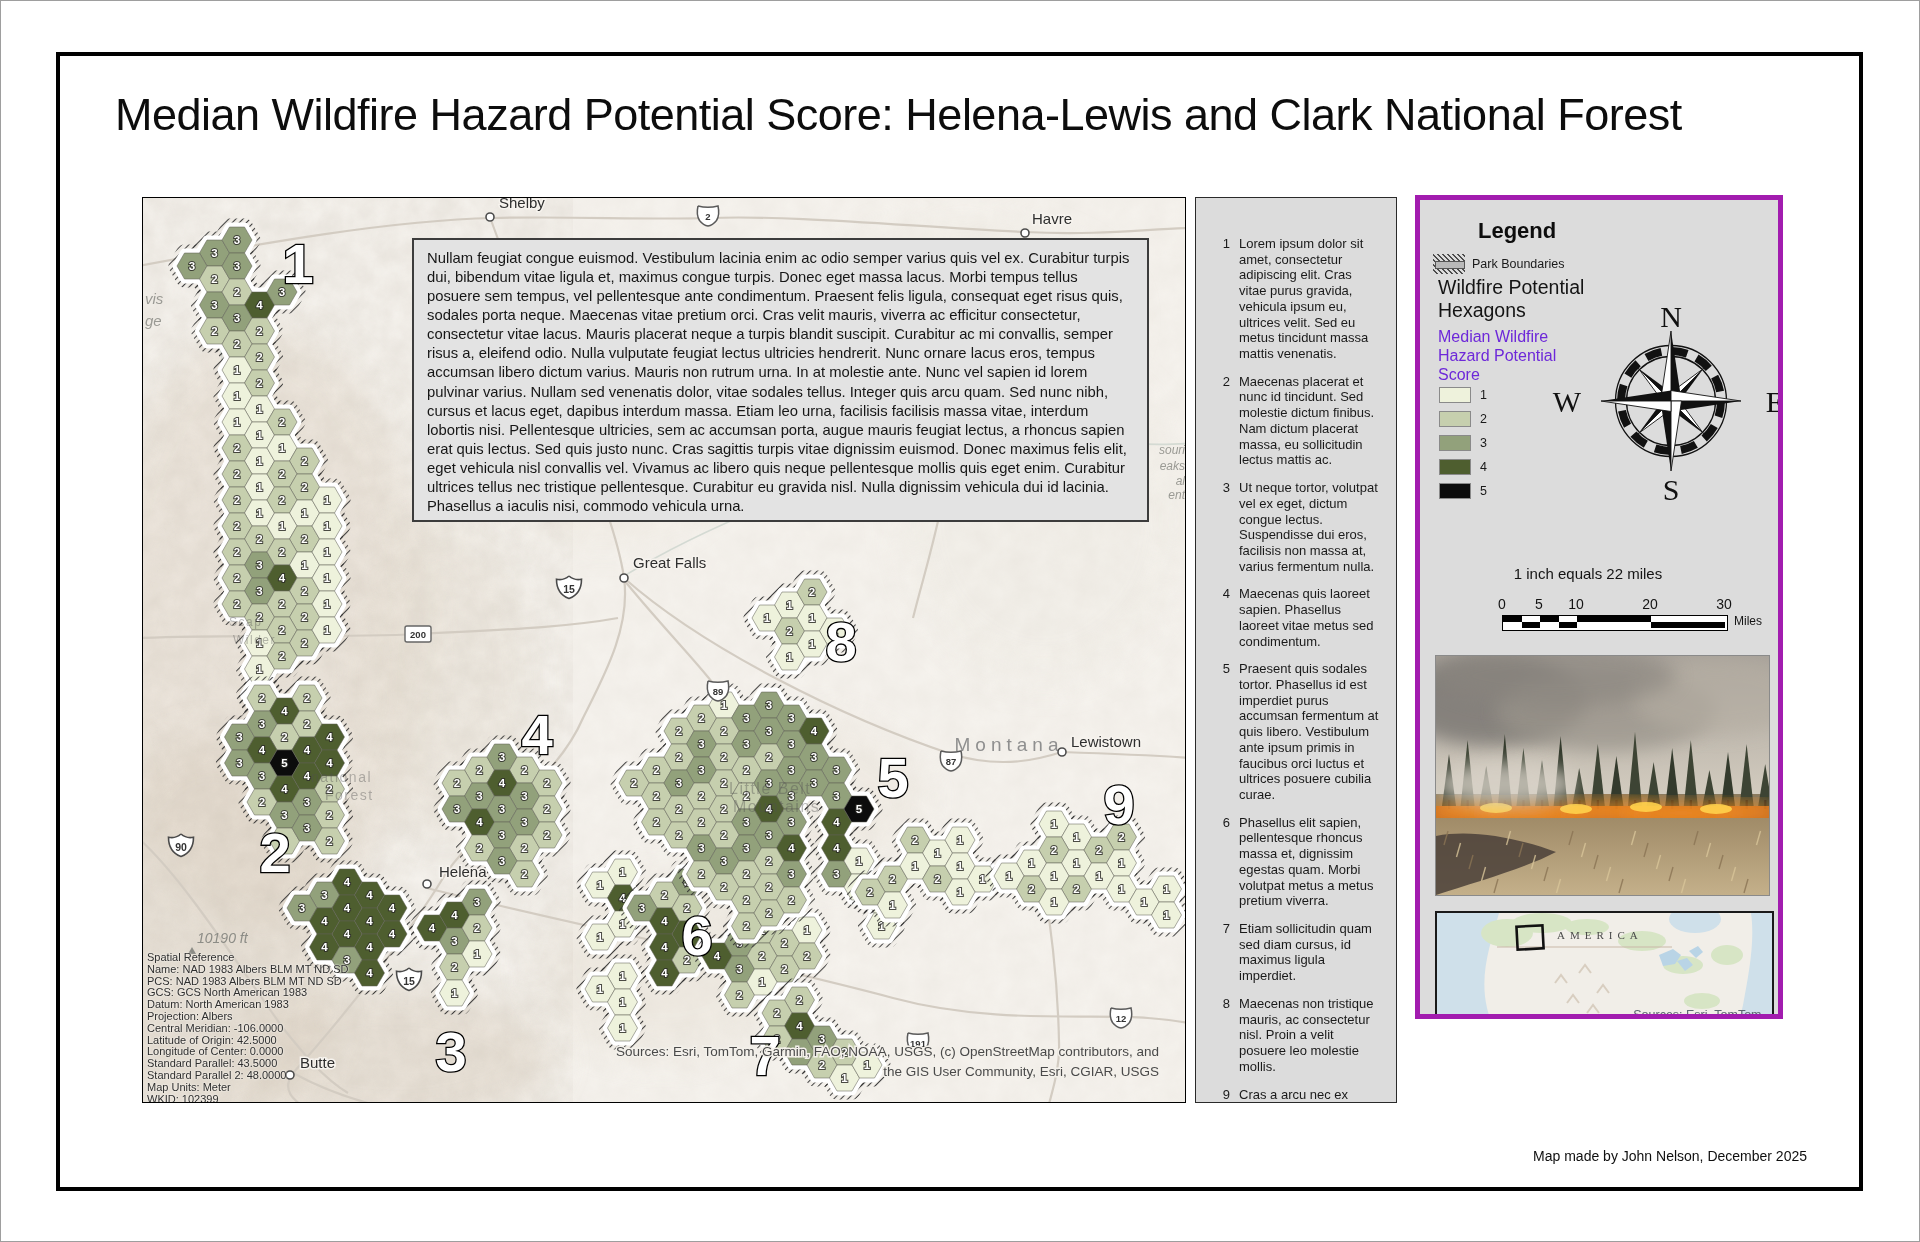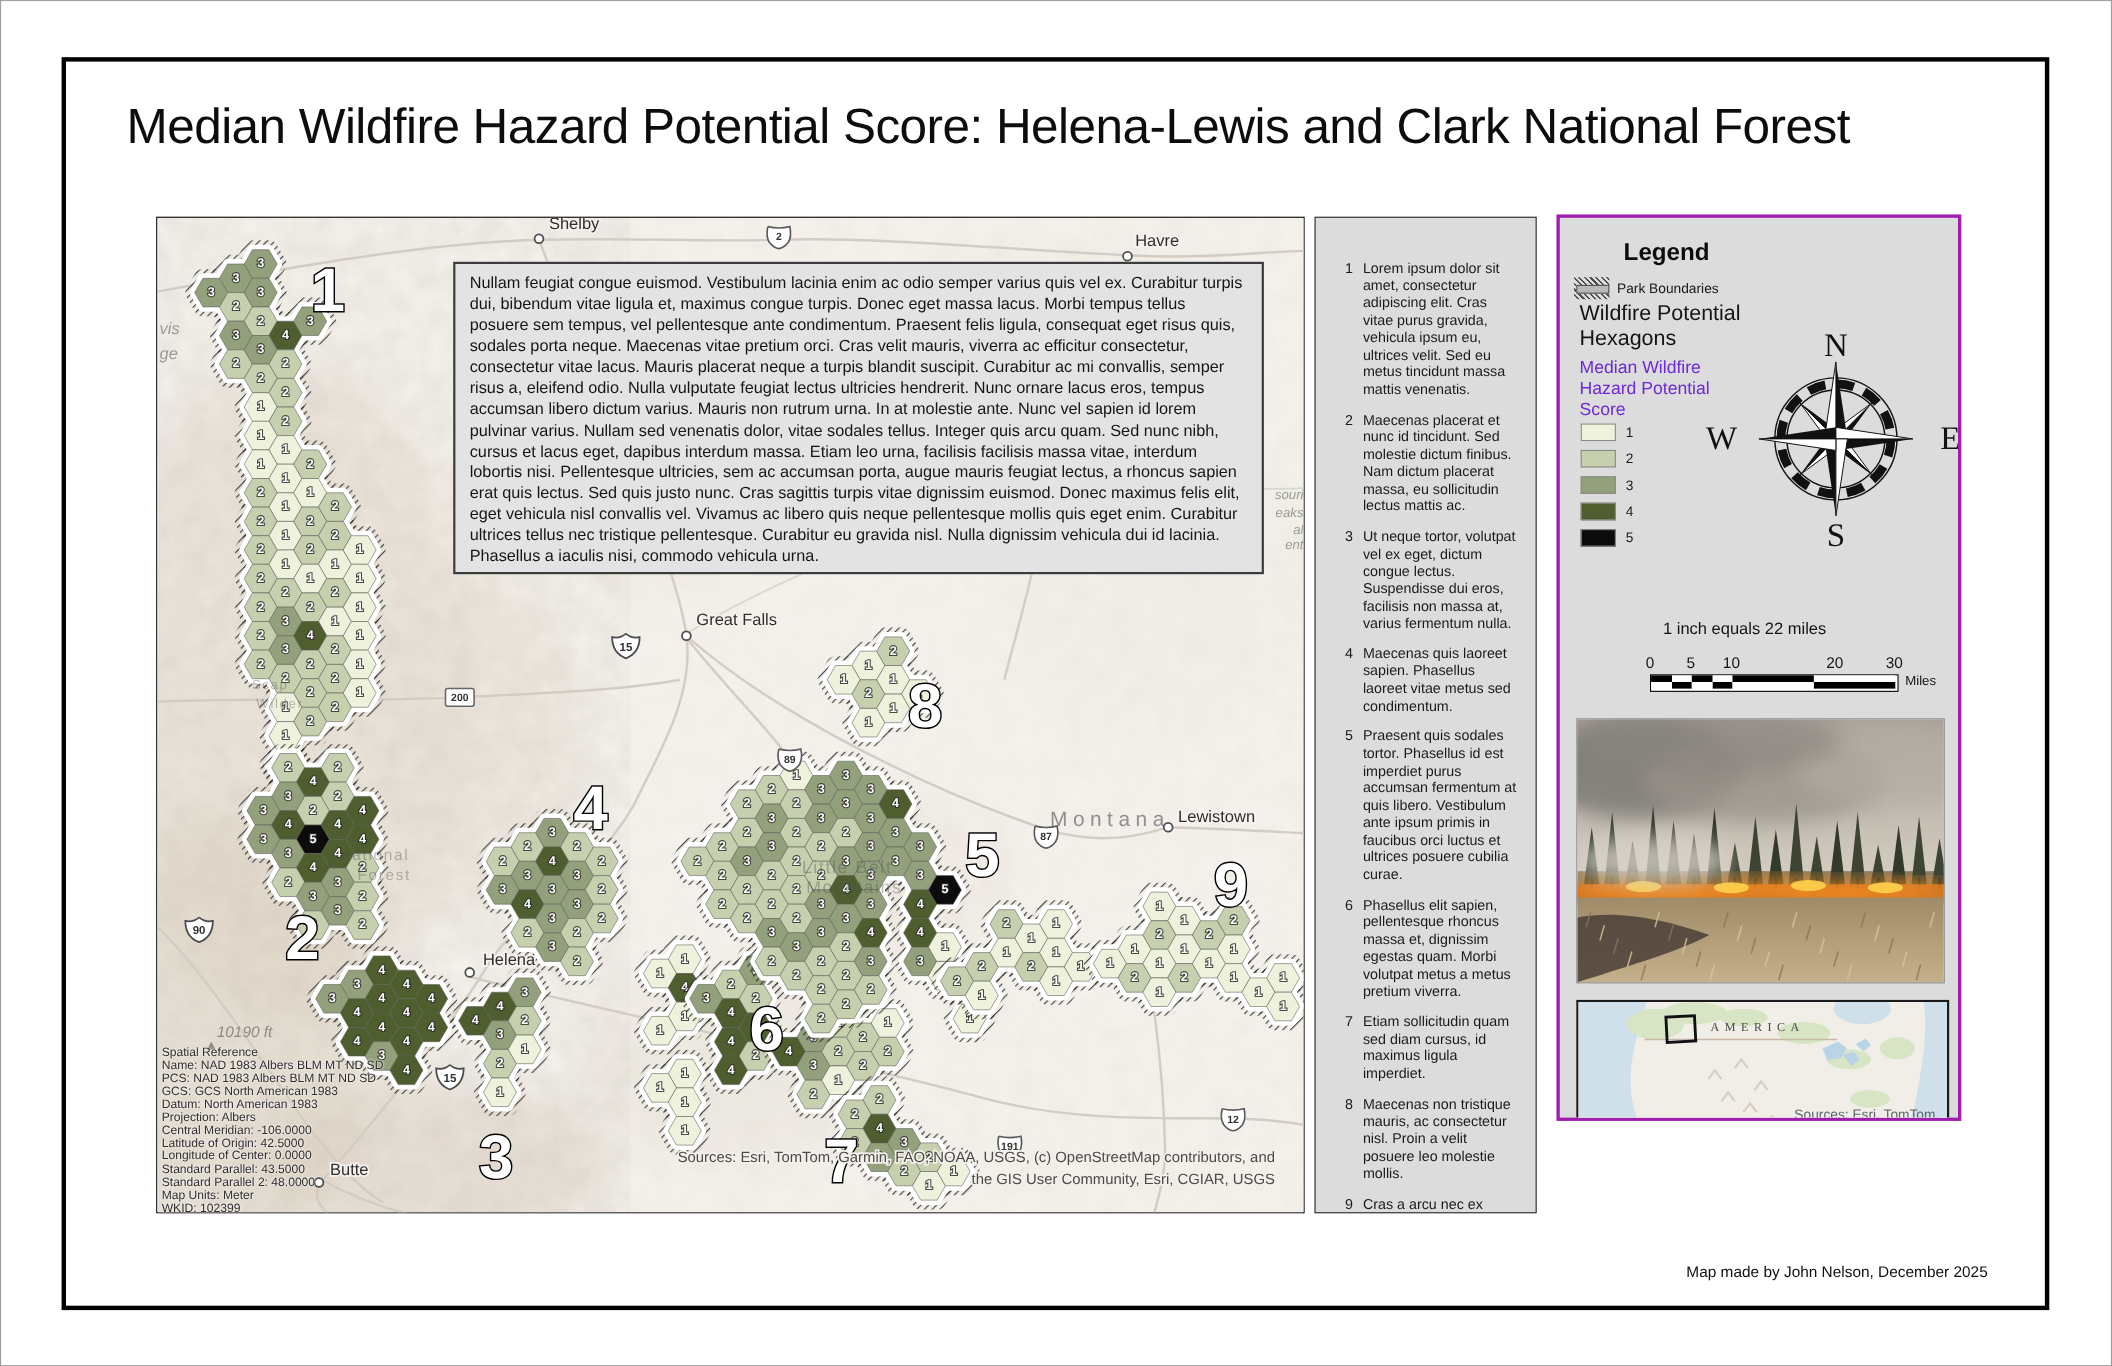--- a/index.html
+++ b/index.html
@@ -21,21 +21,21 @@
   .spatial-ref{position:absolute;left:4px;top:754px;z-index:5;font-size:11px;line-height:11.8px;
                color:#2e2e2e;text-shadow:0 0 2px #f6f3ee,0 0 2px #f6f3ee;}
   
   .notes-panel{position:absolute;left:1194px;top:196px;width:202px;height:906px;box-sizing:border-box;
                background:#dcdcdc;border:1px solid #2a2a2a;padding:38px 16px 0 22px;overflow:hidden;}
   .note-item{display:flex;gap:9px;margin-bottom:12px;font-size:13px;line-height:1.21;color:#1a1a1a;}
   .note-num{width:12px;text-align:right;flex:none;}
   .note-text{width:152px;}
   
   .legend-panel{position:absolute;left:1414px;top:194px;width:368px;height:824px;box-sizing:border-box;
-                background:#dcdcdc;border:3px solid #a21caf;overflow:hidden;}
+                background:#dcdcdc;border:5px solid #a21caf;overflow:hidden;}
   .legend-title{position:absolute;left:58px;top:18px;font-size:22px;font-weight:700;color:#0d0d0d;}
   .park-swatch{position:absolute;left:13px;top:54px;width:32px;height:20px;
                background:repeating-linear-gradient(45deg,rgba(0,0,0,0) 0 2.2px,#4d4d4d 2.2px 3.6px);}
   .park-swatch .bar{position:absolute;left:2px;top:7px;width:28px;height:6px;background:#b9b9b9;border:1px solid #555;}
   .park-label{position:absolute;left:52px;top:57px;font-size:12.5px;color:#1a1a1a;}
   .layer-title{position:absolute;left:18px;top:76px;width:200px;font-size:19.5px;line-height:1.16;color:#141414;}
   .score-title{position:absolute;left:18px;top:128px;width:160px;font-size:16px;line-height:1.18;color:#6d28d9;}
   .class-row{position:absolute;height:16px;}
   .class-swatch{position:absolute;left:19px;width:32px;height:16px;border:1px solid #8a8a8a;box-sizing:border-box;}
   .class-label{position:absolute;left:60px;top:1px;font-size:12.5px;color:#1a1a1a;}
@@ -1382,21 +1382,21 @@
         <text x="115" y="12" font-family="&quot;Liberation Serif&quot;,serif" font-size="30" fill="#111" text-anchor="middle" dominant-baseline="central">N</text>
         <text x="219" y="97" font-family="&quot;Liberation Serif&quot;,serif" font-size="30" fill="#111" text-anchor="middle" dominant-baseline="central">E</text>
         <text x="115" y="185" font-family="&quot;Liberation Serif&quot;,serif" font-size="30" fill="#111" text-anchor="middle" dominant-baseline="central">S</text>
         <text x="11" y="97" font-family="&quot;Liberation Serif&quot;,serif" font-size="30" fill="#111" text-anchor="middle" dominant-baseline="central">W</text>
       </svg>
     <div class="scale-sentence">1 inch equals 22 miles</div>
     <div id="ticklabels">
         <div class="tick-label" style="left: 82px;">0</div>
         <div class="tick-label" style="left: 119px;">5</div>
         <div class="tick-label" style="left: 156px;">10</div>
-        <div class="tick-label" style="left: 230px; margin-left: 20px;">20</div>
+        <div class="tick-label" style="left: 230px;">20</div>
         <div class="tick-label" style="left: 304px;">30</div>
       </div>
     <div class="scalebar" id="scalebar">
         <div class="sb-seg" style="left: 0px; width: 18.5px; top: 0px; height: 6px; background: rgb(0, 0, 0);"></div>
         <div class="sb-seg" style="left: 0px; width: 18.5px; top: 6px; height: 6px; background: rgb(255, 255, 255);"></div>
         <div class="sb-seg" style="left: 18.5px; width: 18.5px; top: 0px; height: 6px; background: rgb(255, 255, 255);"></div>
         <div class="sb-seg" style="left: 18.5px; width: 18.5px; top: 6px; height: 6px; background: rgb(0, 0, 0);"></div>
         <div class="sb-seg" style="left: 37px; width: 18.5px; top: 0px; height: 6px; background: rgb(0, 0, 0);"></div>
         <div class="sb-seg" style="left: 37px; width: 18.5px; top: 6px; height: 6px; background: rgb(255, 255, 255);"></div>
         <div class="sb-seg" style="left: 55.5px; width: 18.5px; top: 0px; height: 6px; background: rgb(255, 255, 255);"></div>

